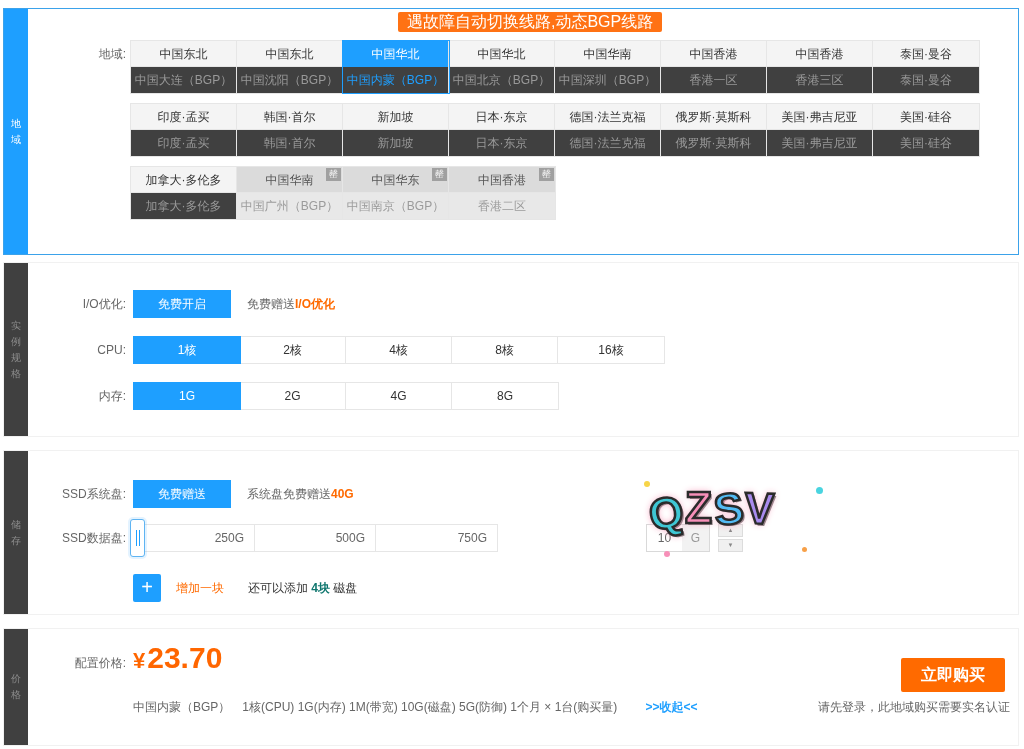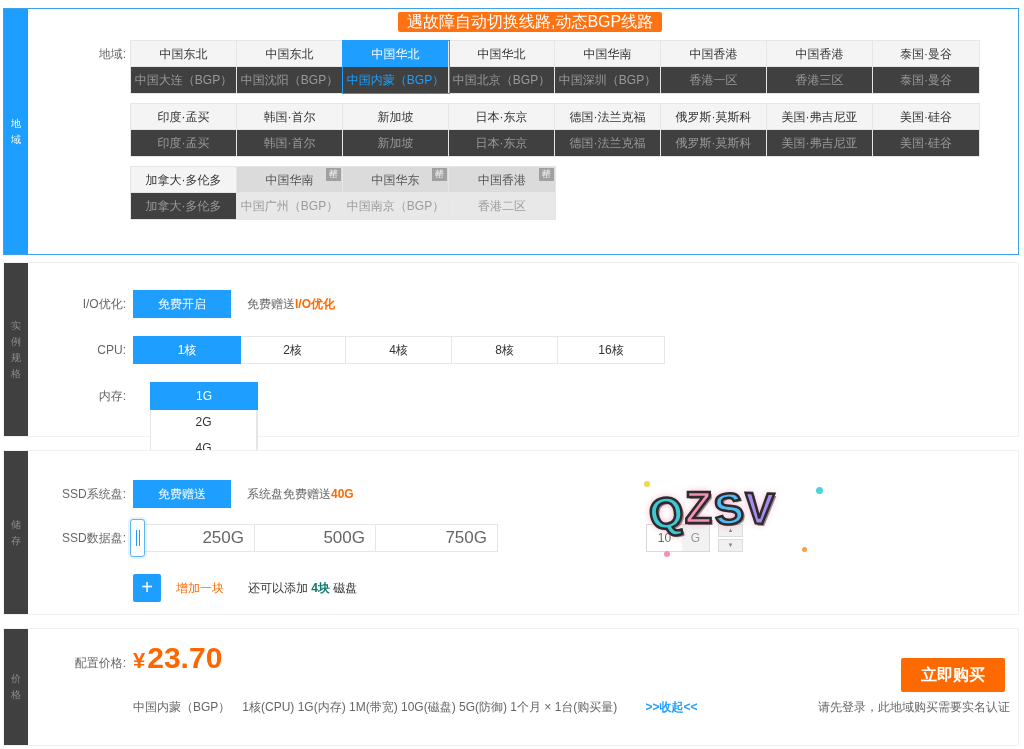--- a/index.html
+++ b/index.html
@@ -55,21 +55,21 @@
   .opt { width:106px; height:26px; line-height:26px; text-align:center;
     font-size:12px; color:#333; background:#fff; border-right:1px solid #E6E6E6; }
   .opt:last-child { border-right:none; }
   .opt.selected { background:#1E9FFF; color:#fff; margin:-1px; height:28px; line-height:28px;
     width:108px; border:none; position:relative; z-index:1; }
 
   
   #disk-track { position:absolute; left:129px; top:73px; display:flex;
     border:1px solid #E6E6E6; background:#fff; }
   .seg { width:121px; height:26px; line-height:26px; text-align:right; padding-right:10px;
-    font-size:17px; color:#666; border-right:1px solid #E6E6E6; }
+    font-size:12px; color:#666; border-right:1px solid #E6E6E6; }
   .seg:last-child { border-right:none; }
   #disk-handle { position:absolute; left:126px; top:68px; width:15px; height:38px;
     background:#fff; border:1px solid #5FB4F2; border-radius:3px; z-index:2;
     box-shadow:0 0 0 2px rgba(30,159,255,0.12); cursor:pointer; }
   #disk-handle i { position:absolute; top:10px; width:1px; height:16px; background:#1E9FFF; }
   #disk-handle i:first-child { left:5px; } #disk-handle i:last-child { left:8px; }
   #disk-input { position:absolute; left:642px; top:73px; width:37px; height:28px;
     border:1px solid #D9D9D9; text-align:center; font-size:12px; color:#666; background:#fff; }
   #disk-unit { position:absolute; left:678px; top:73px; width:28px; height:28px;
     line-height:26px; text-align:center; font-size:12px; color:#999;
@@ -230,21 +230,21 @@
     <div class="row-label" style="top:73px;">CPU:</div>
     <div class="opt-group" style="left:129px; top:73px;" id="cpu-options">
         <div class="opt selected">1核</div>
         <div class="opt">2核</div>
         <div class="opt">4核</div>
         <div class="opt">8核</div>
         <div class="opt">16核</div>
       </div>
 
     <div class="row-label" style="top:119px;">内存:</div>
-    <div class="opt-group" style="left:146px; top:119px;flex-direction:column;" id="mem-options">
+    <div class="opt-group" style="left:129px; top:119px;" id="mem-options">
         <div class="opt selected">1G</div>
         <div class="opt">2G</div>
         <div class="opt">4G</div>
         <div class="opt">8G</div>
       </div>
   </div>
 
   <div class="card" id="storage-card">
     <div class="side side-gray">
       <span>储存</span>

